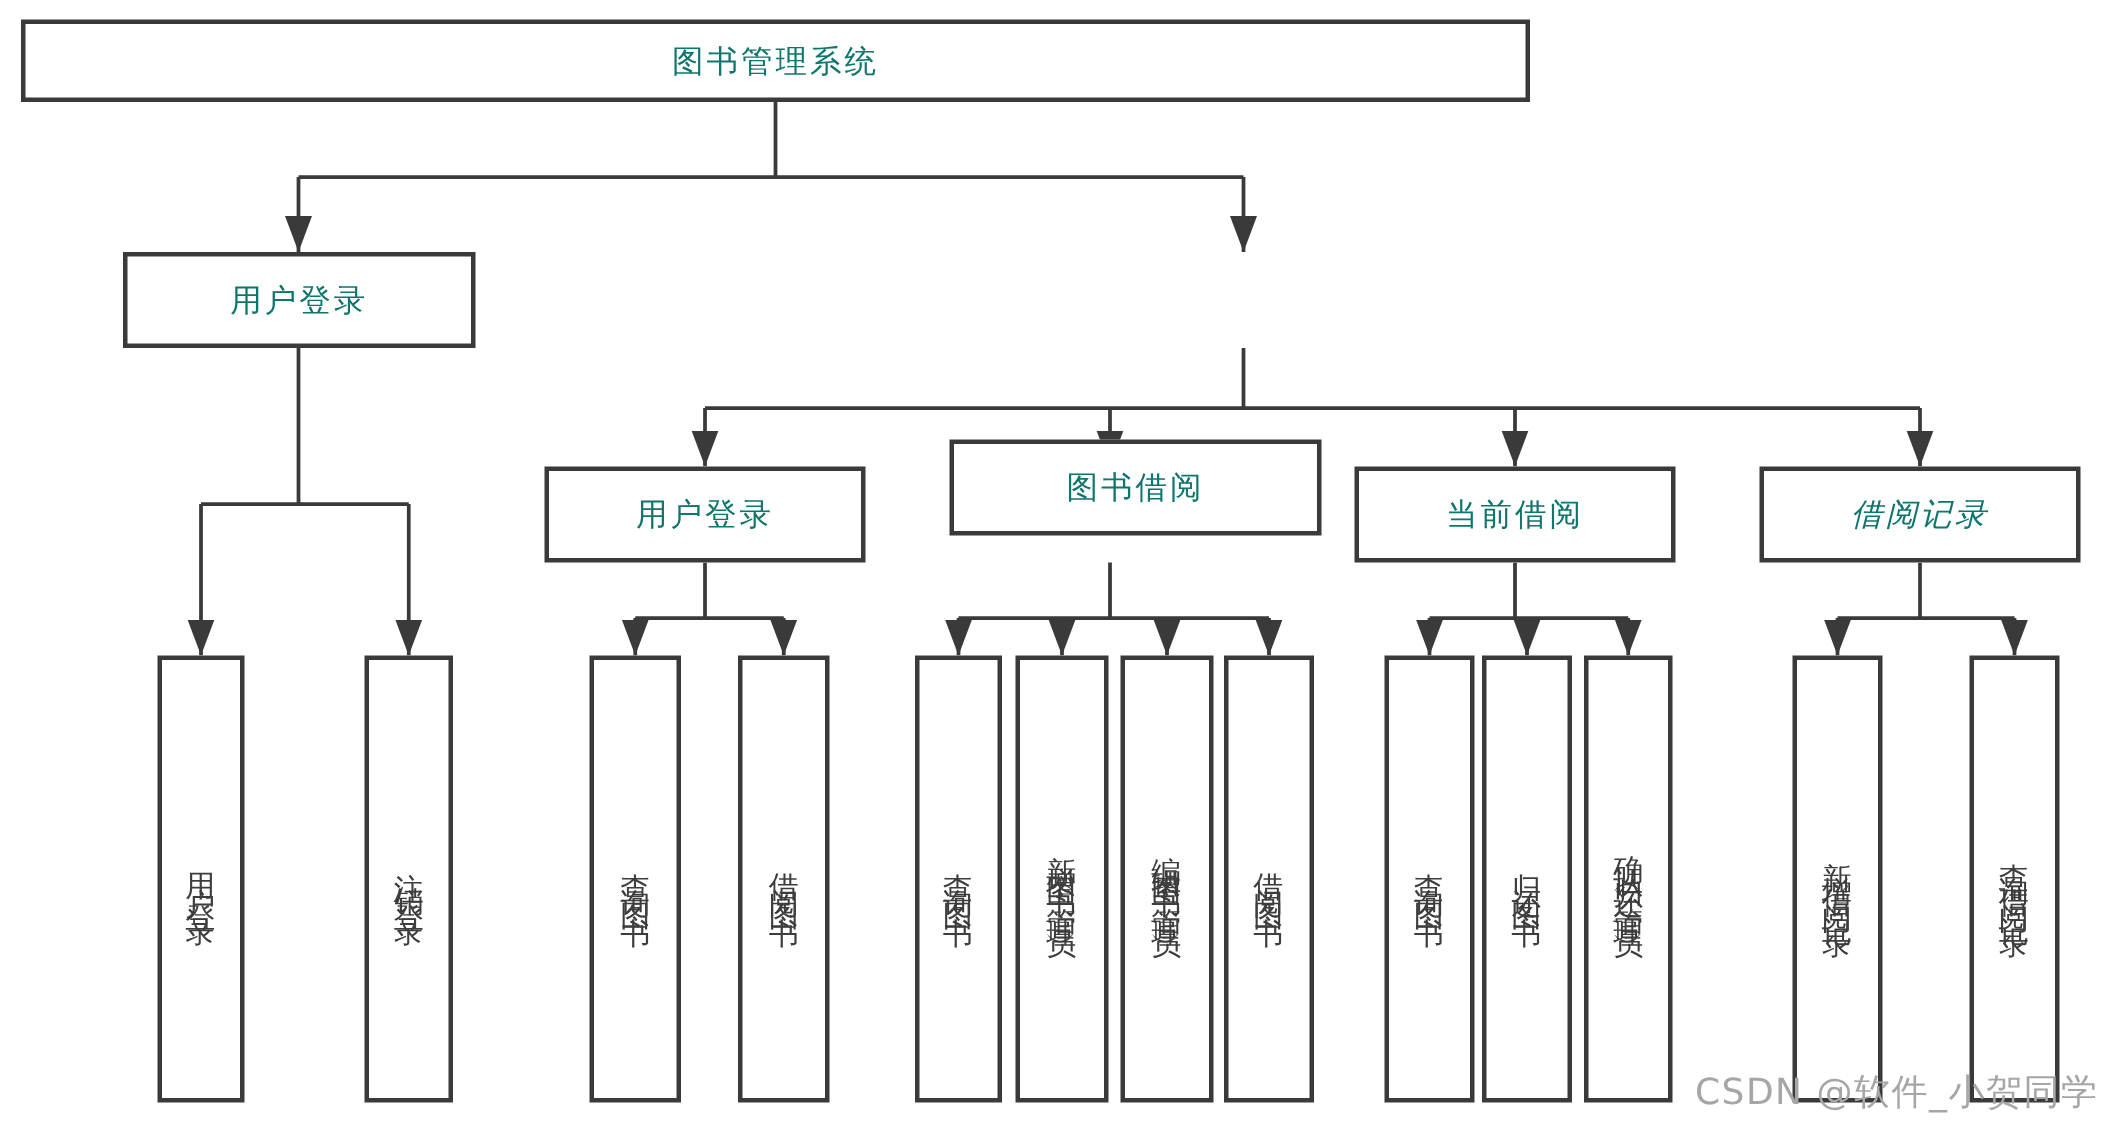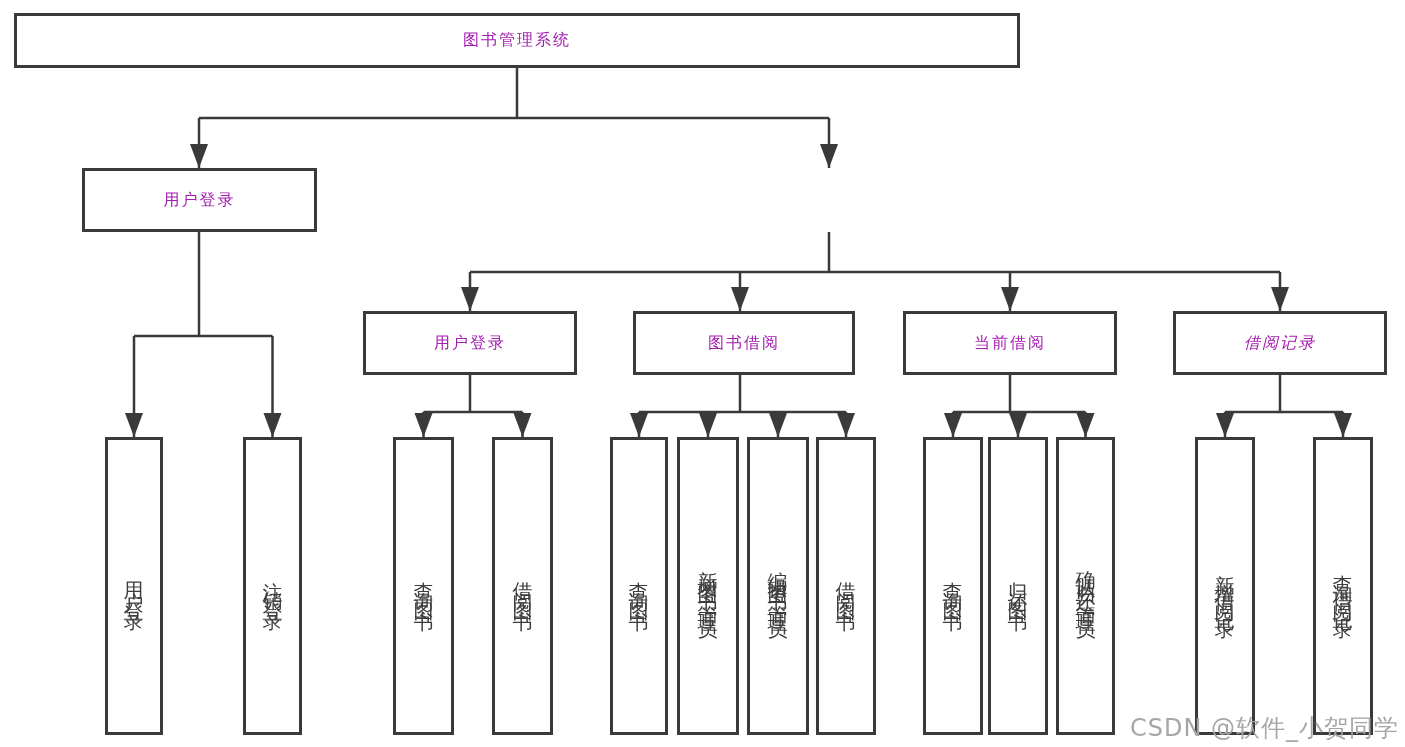--- a/index.html
+++ b/index.html
@@ -3,36 +3,36 @@
 <meta charset="utf-8">
 <style>
   html,body{margin:0;padding:0;background:#ffffff;}
   body{font-family:"DejaVu Sans",sans-serif;}
   .canvas{position:relative;width:1405px;height:747px;background:#ffffff;overflow:hidden;}
   .connectors{position:absolute;left:0;top:0;z-index:0;}
   .node{
     position:absolute;z-index:1;background:#ffffff;
     border:3px solid #3a3a3a;box-sizing:border-box;
     display:flex;align-items:center;justify-content:center;
-    color:#a21caf;font-size:16px;letter-spacing:2px;white-space:nowrap;
+    color:#0f766e;font-size:21px;letter-spacing:2px;white-space:nowrap;
   }
   .leaf{
     position:absolute;z-index:1;background:#ffffff;
     border:3px solid #3a3a3a;box-sizing:border-box;
     writing-mode:vertical-rl;text-orientation:mixed;
     text-align:center;color:#3d3d3d;font-size:20px;letter-spacing:10px;
   }
   
   .n-root{left:14px;top:13px;width:1006px;height:55px;}
   
   .n-user-login{left:82px;top:168px;width:235px;height:64px;}
   .n-book-mgmt{left:712px;top:168px;width:235px;height:64px;}
   
   .n-new-book{left:363px;top:311px;width:214px;height:64px;}
-  .n-book-borrow{left:633px;top:311px;width:222px;height:64px;}
+  .n-book-borrow{left:633px;top:293px;width:248px;height:64px;}
   .n-current-borrow{left:903px;top:311px;width:214px;height:64px;}
   .n-borrow-records{left:1173px;top:311px;width:214px;height:64px;font-style:italic;}
   
   .l{top:437px;height:298px;}
   .l-user-login{left:105px;width:58px;line-height:52px;}
   .l-logout{left:243px;width:59px;line-height:53px;}
   .l-query-1{left:393px;width:61px;line-height:55px;}
   .l-borrow-1{left:492px;width:61px;line-height:55px;}
   .l-query-2{left:610px;width:58px;line-height:52px;}
   .l-add-book{left:677px;width:62px;line-height:56px;letter-spacing:7px;}

